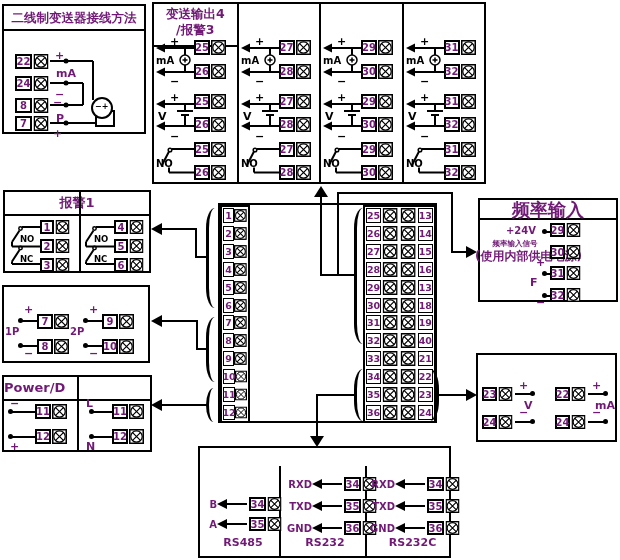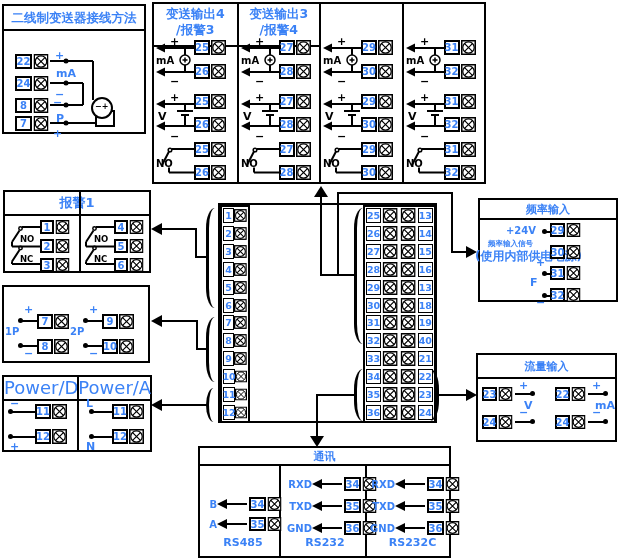--- a/index.html
+++ b/index.html
@@ -1,19 +1,19 @@
 <!DOCTYPE html>
 <html><head>
 <meta charset="utf-8">
 <style>
   html,body { margin:0; padding:0; background:#fff; }
   #root { position:relative; width:620px; height:560px; background:#fff;
-          font-family:"DejaVu Sans","Liberation Sans",sans-serif; color:#3b82f6; overflow:hidden; }
+          font-family:"DejaVu Sans","Liberation Sans",sans-serif; color:#701a75; overflow:hidden; }
   .box { position:absolute; border:2px solid #000; background:#fff; box-sizing:border-box; }
-  .btitle { font-weight:bold; font-size:11px; text-align:center; border-bottom:2px solid #000;
+  .btitle { font-weight:bold; font-size:18px; text-align:center; border-bottom:2px solid #000;
             line-height:1.4; box-sizing:border-box; }
   .hl { position:absolute; height:2px; background:#000; }
   .vl { position:absolute; width:2px; background:#000; }
   .dot { position:absolute; width:5px; height:5px; background:#000; border-radius:50%; }
   .lb { position:absolute; font-weight:bold; font-size:11px; line-height:1; white-space:nowrap; }
   .tnum { box-sizing:border-box; border:2px solid #000; background:#fff; font-weight:bold;
           font-size:10px; display:flex; align-items:center; justify-content:center; }
   .screw { display:block; }
   .term { position:absolute; display:flex; }
   .arr-l,.arr-r,.arr-u,.arr-d { position:absolute; width:0; height:0; }
@@ -52,21 +52,21 @@
   .t1414 { width:14px; height:14px; }
   .scr1714 { width:17px; height:14px; }
 
   
   #feed { left:2px; top:285px; width:148px; height:78px; }
   #feed .btitle { height:21px; line-height:20px; }
 
   
   #power { left:2px; top:375px; width:150px; height:77px; }
   #power .heads { display:flex; height:22px; border-bottom:2px solid #000; }
-  #power .heads div { flex:1; font-weight:normal; font-size:18px; text-align:center; line-height:21px; }
+  #power .heads div { flex:1; font-weight:bold; font-size:13px; line-height:21px; }
   #power .divider { left:73px; top:0; height:73px; }
   .t1615 { width:16px; height:15px; }
 
   
   #centerrect { left:218px; top:203px; width:219px; height:220px; }
   #lstrip { left:220px; top:205px; width:30px; height:218px; border:2px solid #000; box-sizing:border-box;
             display:flex; flex-direction:column; justify-content:space-between; padding:1px; background:#fff; }
   #lstrip .crow { display:flex; height:15px; }
   #lstrip .tnum { width:12px; font-size:9.5px; border-width:1.5px; }
   #lstrip .screw { width:14px; height:15px; }
@@ -224,24 +224,20 @@
           </svg>
       </div>
       <div class="term" style="left:40px;top:161px">
         <span class="tnum t16">26</span>
         <svg class="screw scr1715" viewBox="0 0 20 20">
             <use href="#sc"></use>
           </svg>
       </div>
     </div>
       <div class="tcol">
-      <div class="tcol-head">
-        <div>变送输出3</div>
-        <div>/报警4</div>
-      </div>
       <svg class="glyph" style="left:2px;top:34px" width="38" height="48" viewBox="0 0 38 48">
         <path class="w" d="M38,10 H7 M29,10 V17 M29,27 V34 M38,34 H7"></path>
         <polygon points="0,10 9,5.5 9,14.5"></polygon>
           <polygon points="0,34 9,29.5 9,38.5"></polygon>
         <circle cx="29" cy="22" r="5" class="w1" fill="#fff"></circle>
         <path class="w1" d="M29,19.5 V24.5 M26.5,22 H31.5"></path>
         <text x="14" y="7">+</text>
         <text x="0" y="26" style="font-size:10px">mA</text>
         <text x="14" y="47">−</text>
       </svg>
@@ -527,21 +523,20 @@
         </svg>
     </div>
     <span class="dot" style="left:79px;top:56px"></span>
     <div class="hl" style="left:81px;top:58px;width:17px"></div>
     <span class="lb" style="left:85px;top:61px">−</span>
   </div>
 
   <div class="box" id="power">
     <div class="heads">
       <div>Power/D</div>
-      <div>Power/A</div>
     </div>
     <div class="vl divider"></div>
     <span class="lb" style="left:6px;top:21px">−</span>
     <span class="dot" style="left:4px;top:32px"></span>
     <div class="hl" style="left:6px;top:34px;width:25px"></div>
     <div class="term" style="left:31px;top:27px">
       <span class="tnum t1615">11</span>
       <svg class="screw scr1715" viewBox="0 0 20 20">
           <use href="#sc"></use>
         </svg>
@@ -819,21 +814,21 @@
     <div class="btitle">频率输入</div>
     <span class="lb" style="left:2px;top:26px;width:54px;text-align:right;font-size:10px">+24V</span>
     <span class="dot" style="left:62px;top:29px"></span>
     <div class="hl" style="left:64px;top:31px;width:6px"></div>
     <div class="term" style="left:70px;top:23px">
       <span class="tnum t1514">29</span>
       <svg class="screw scr1714" viewBox="0 0 20 20">
           <use href="#sc"></use>
         </svg>
     </div>
-    <span class="lb" style="left:8px;top:40px;width:54px;text-align:left;font-size:7.5px">频率输入信号</span>
+    <span class="lb" style="left:8px;top:40px;width:54px;text-align:center;font-size:7.5px">频率输入信号</span>
     <span class="lb" style="left:-5px;top:50px;width:74px;text-align:center;font-size:12px">(使用内部供电电源)</span>
     <div class="term" style="left:70px;top:45px">
       <span class="tnum t1514">30</span>
       <svg class="screw scr1714" viewBox="0 0 20 20">
           <use href="#sc"></use>
         </svg>
     </div>
     <span class="lb" style="left:56px;top:57px">+</span>
     <span class="dot" style="left:62px;top:71px"></span>
     <div class="hl" style="left:64px;top:73px;width:6px"></div>
@@ -849,21 +844,20 @@
     <div class="term" style="left:70px;top:88px">
       <span class="tnum t1514">32</span>
       <svg class="screw scr1714" viewBox="0 0 20 20">
           <use href="#sc"></use>
         </svg>
     </div>
     <span class="lb" style="left:56px;top:97px">−</span>
   </div>
 
   <div class="box" id="flow">
-    <div class="btitle">流量输入</div>
     <div class="term" style="left:4px;top:32px">
       <span class="tnum t1514">23</span>
       <svg class="screw scr1714" viewBox="0 0 20 20">
           <use href="#sc"></use>
         </svg>
     </div>
     <div class="hl" style="left:37px;top:38px;width:18px"></div>
     <span class="dot" style="left:52px;top:36px"></span>
     <span class="lb" style="left:41px;top:25px">+</span>
     <span class="lb" style="left:46px;top:45px">V</span>
@@ -892,21 +886,20 @@
       <svg class="screw scr1714" viewBox="0 0 20 20">
           <use href="#sc"></use>
         </svg>
     </div>
     <div class="hl" style="left:110px;top:66px;width:18px"></div>
     <span class="dot" style="left:125px;top:64px"></span>
     <span class="lb" style="left:114px;top:52px">−</span>
   </div>
 
   <div class="box" id="comm">
-    <div class="btitle">通讯</div>
     <div class="vl" style="left:79px;top:18px;height:92px"></div>
     <div class="vl" style="left:165px;top:18px;height:92px"></div>
 
     <div class="cgroup g485 rgap6" style="left:4px;top:49px">
 
     <div class="crow2">
         <span class="clab">B</span>
         <span class="cwire"></span>
         <span class="tnum t1714">34</span>
         <svg class="screw scr1714" viewBox="0 0 20 20">

